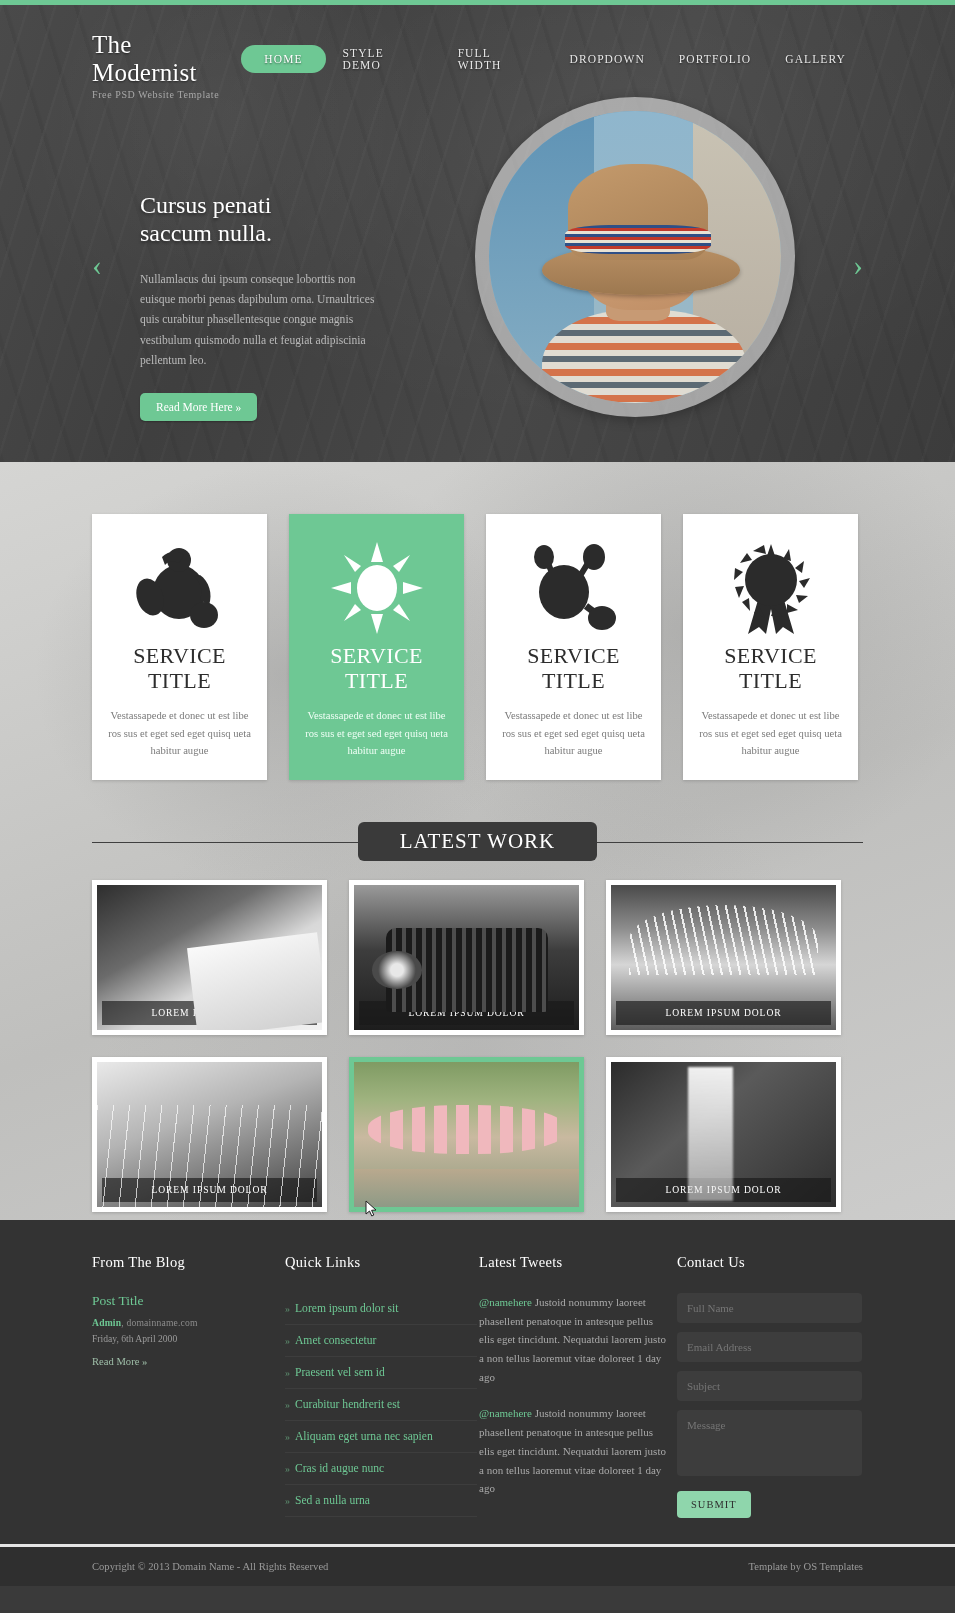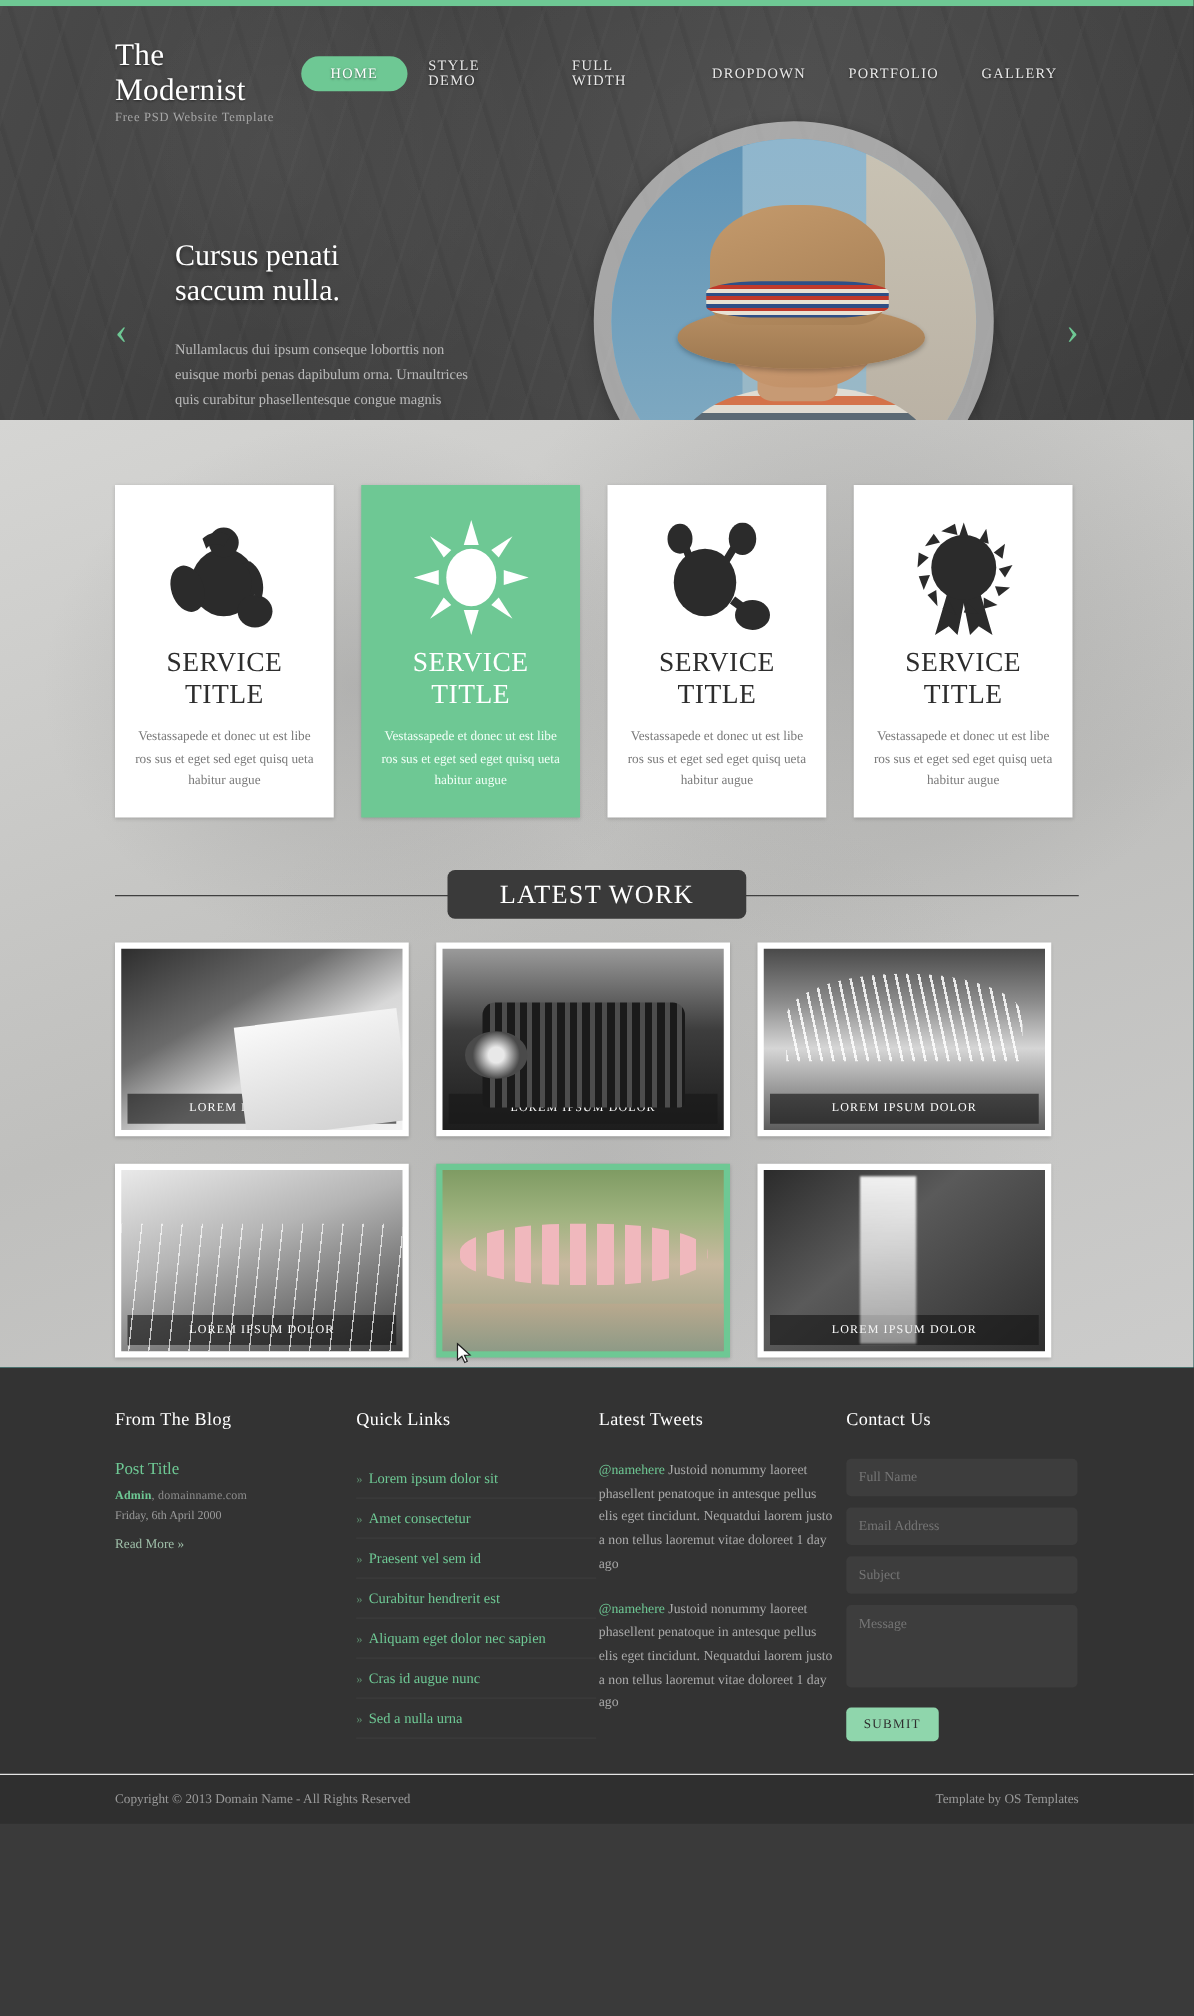--- a/index.html
+++ b/index.html
@@ -8,21 +8,21 @@
     font-family: "Liberation Serif", serif;
     background: #3a3a3a; overflow: hidden;
   }
   .page { width: 955px; height: 1613px; position: relative; }
 
   
   .top-accent { height: 5px; background: #6ec894; }
 
   
   .hero {
-    position: relative; height: 331px;
+    position: relative; height: 457px;
     background:
       radial-gradient(ellipse 700px 400px at 62% 30%, rgba(255,255,255,0.055), rgba(0,0,0,0) 70%),
       linear-gradient(115deg, #4a4a4a 0%, #3f3f3f 30%, #474747 60%, #3c3c3c 100%);
     overflow: hidden;
   }
   .hero::before {
     content:""; position:absolute; inset:0;
     background:
       repeating-linear-gradient(107deg, rgba(255,255,255,0.028) 0px, rgba(255,255,255,0.028) 2px, rgba(0,0,0,0) 3px, rgba(0,0,0,0) 26px),
       repeating-linear-gradient(73deg, rgba(0,0,0,0.05) 0px, rgba(0,0,0,0.05) 3px, rgba(0,0,0,0) 5px, rgba(0,0,0,0) 34px);
@@ -237,21 +237,21 @@
     padding: 9px 10px; margin-bottom: 9px; outline:none;
   }
   .ftext { height: 66px; resize:none; }
   .submit {
     background:#8fd6ac; color:#2f2f2f; border:none; border-radius:4px;
     font-family:"Liberation Serif", serif; font-size: 10.5px; letter-spacing:1px;
     padding: 8px 14px; margin-top: 2px; cursor:pointer;
   }
 
   .copybar {
-    border-top: 1px solid #e5e5e5; background:#2f2f2f;
+    border-top: 3px solid #e5e5e5; background:#2f2f2f;
     display:flex; justify-content:space-between; align-items:center;
     padding: 14px 92px; font-size: 10.6px; color:#9a9a9a;
   }
   .copybar a { color:#9a9a9a; text-decoration:none; }
 
   
   .cursor { position:absolute; z-index:30; width:14px; height:18px; pointer-events:none; }
 </style>
 </head>
 <body>
@@ -482,21 +482,21 @@
           <li>
               <a href="#"><span class="chev">»</span><span>Amet consectetur</span></a>
             </li>
           <li>
               <a href="#"><span class="chev">»</span><span>Praesent vel sem id</span></a>
             </li>
           <li>
               <a href="#"><span class="chev">»</span><span>Curabitur hendrerit est</span></a>
             </li>
           <li>
-              <a href="#"><span class="chev">»</span><span>Aliquam eget dolor nec sapien</span></a>
+              <a href="#"><span class="chev">»</span><span>Aliquam eget urna nec sapien</span></a>
             </li>
           <li>
               <a href="#"><span class="chev">»</span><span>Cras id augue nunc</span></a>
             </li>
           <li>
               <a href="#"><span class="chev">»</span><span>Sed a nulla urna</span></a>
             </li>
         </ul>
       </div>
 

